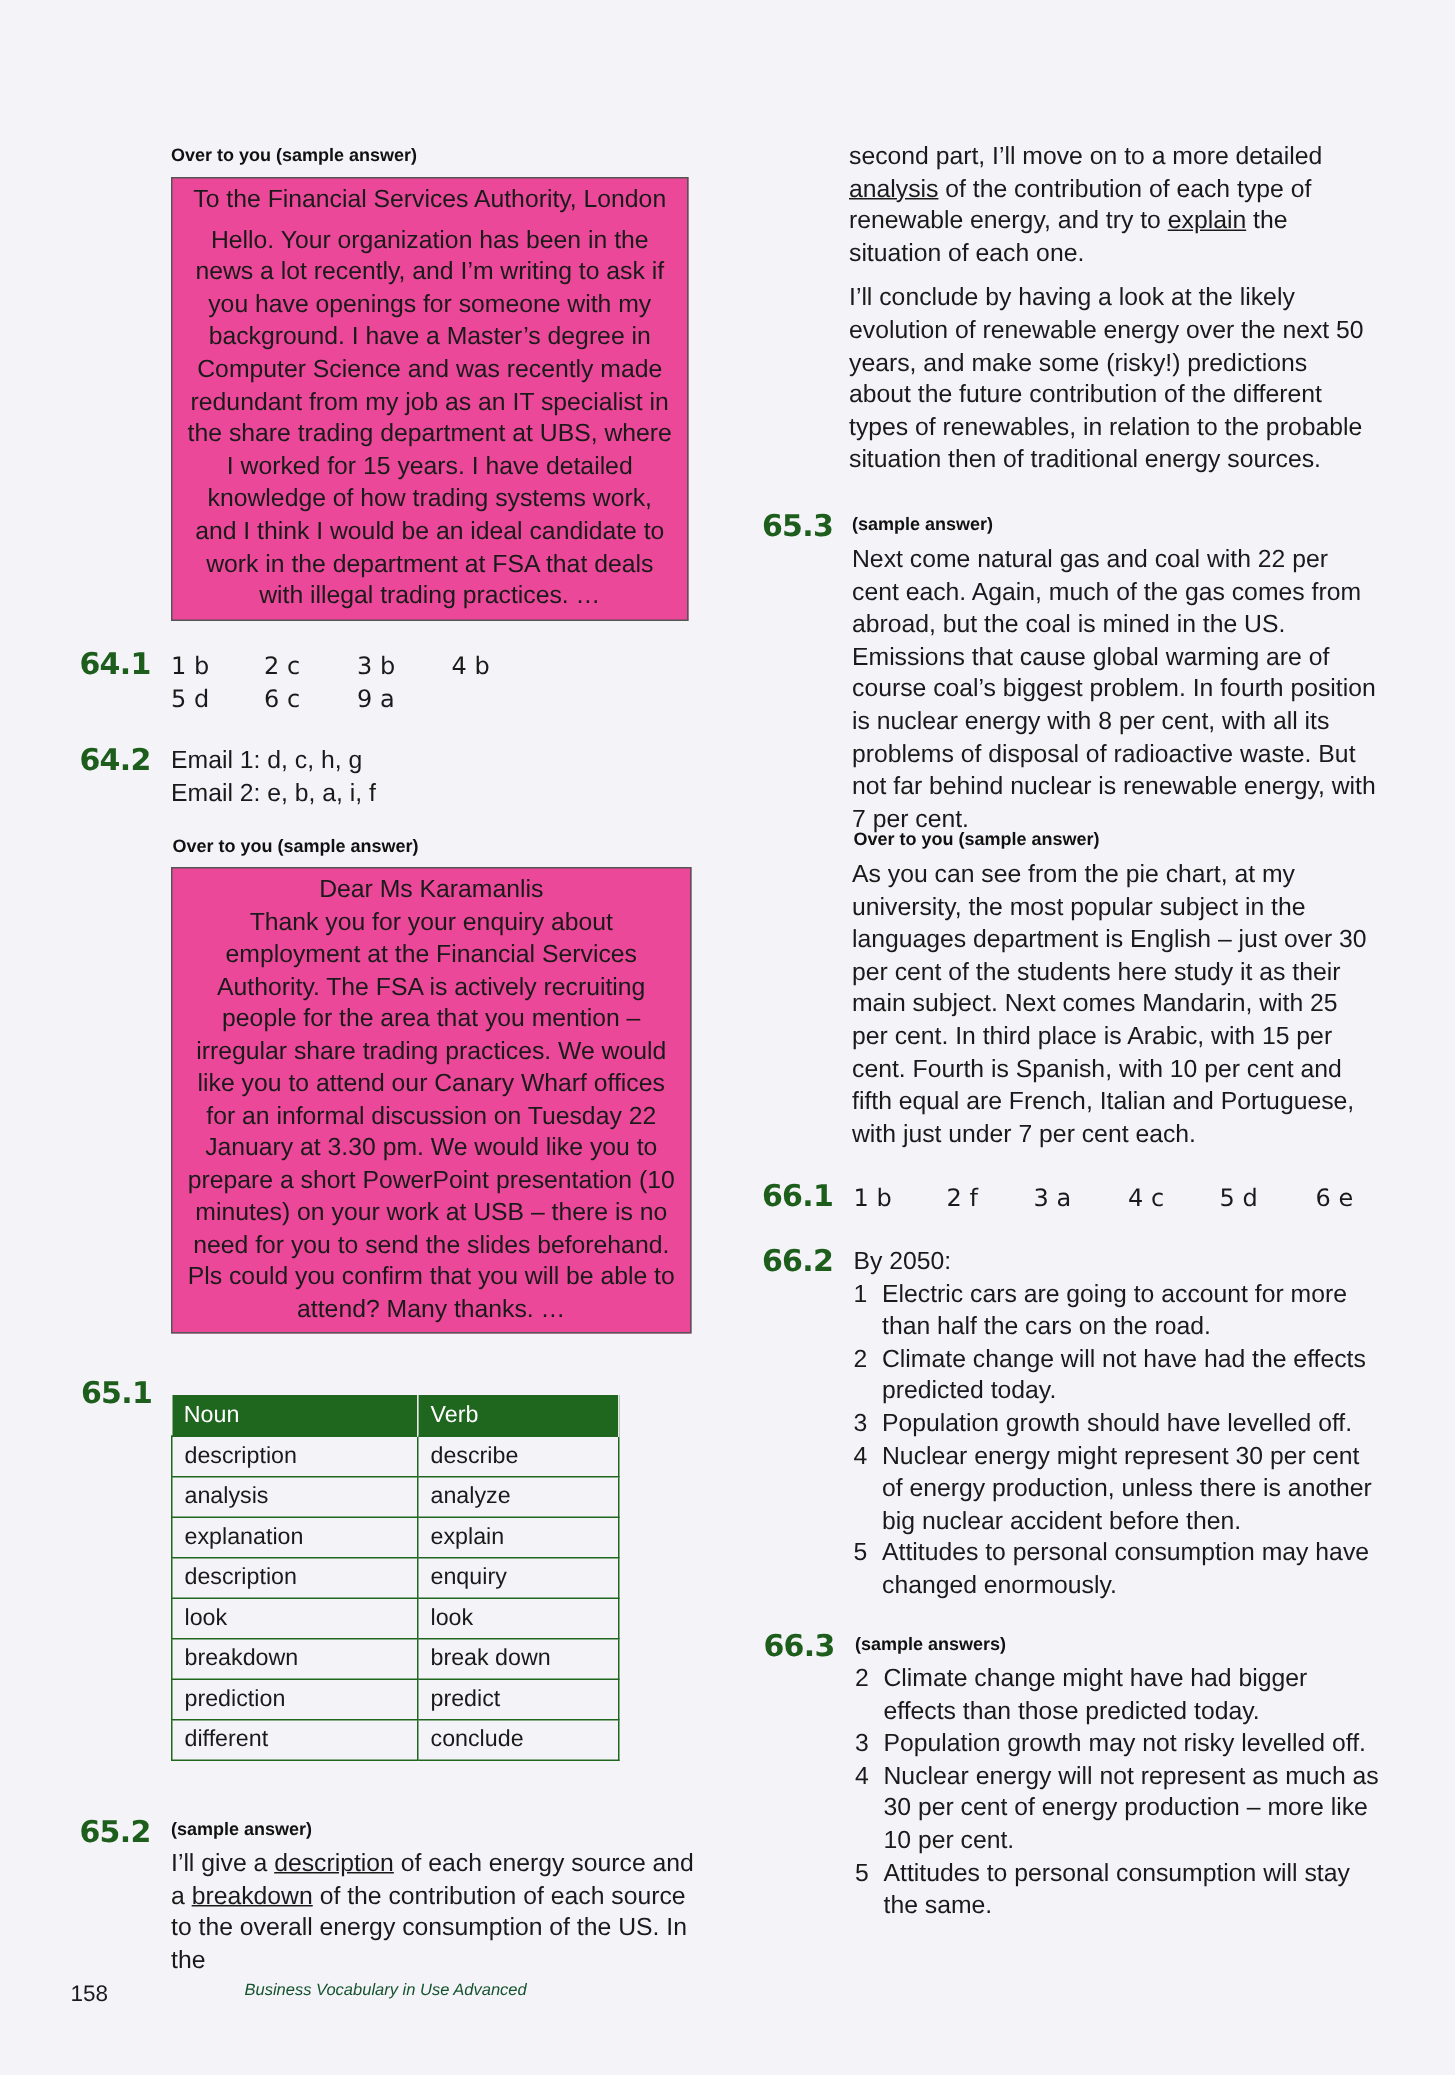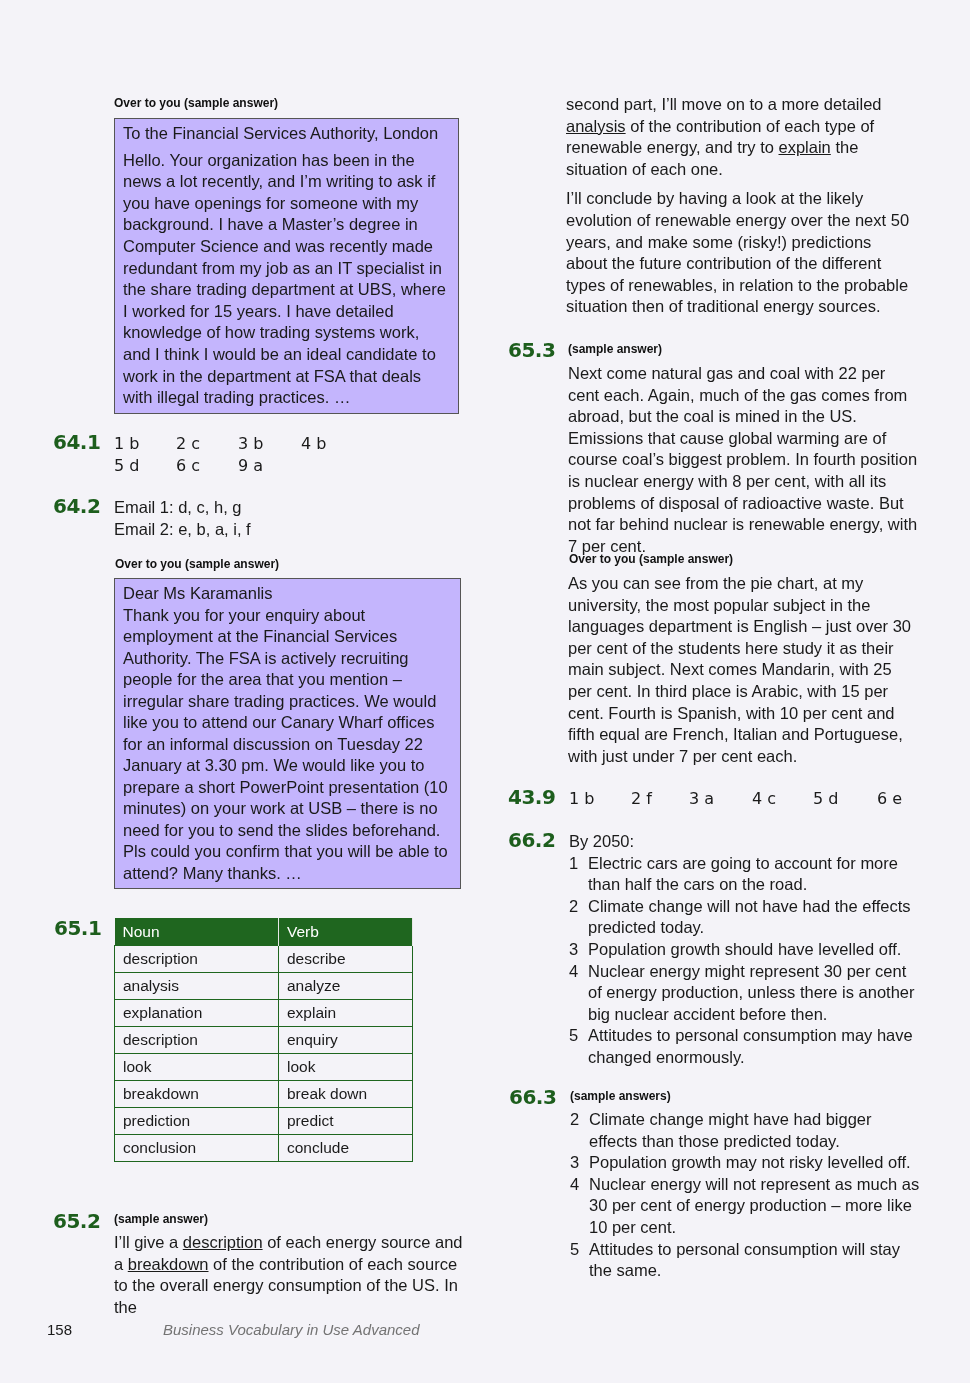--- a/index.html
+++ b/index.html
@@ -4,35 +4,35 @@
 <style>
   html, body { margin:0; padding:0; }
   body {
     width:970px; height:1383px; background:#f4f3f8; position:relative; overflow:hidden;
     font-family:"Liberation Sans", sans-serif; color:#1a1a1a;
   }
   .abs { position:absolute; }
   .num { position:absolute; font-weight:bold; color:#1d5e1d; font-size:20px; font-family:"DejaVu Sans", sans-serif; letter-spacing:-0.5px; }
   .head { font-weight:bold; font-size:12px; color:#111; }
   .txt { font-size:16.5px; line-height:21.6px; }
-  .box { position:absolute; border:1.5px solid #555; background:#c4b5fd; padding:4px 8px; box-sizing:border-box; }
+  .box { position:absolute; border:1.5px solid #555; background:#ec4899; padding:4px 8px; box-sizing:border-box;text-align:center; }
   .box p { margin:0; }
   .ans { position:absolute; font-size:16px; font-family:"DejaVu Sans", sans-serif; }
   .ans span { display:inline-block; }
-  table.nv { position:absolute; border-collapse:collapse; font-size:15.5px; }
+  table.nv { position:absolute; border-collapse:collapse; font-size:15.5px;margin-top:12px; }
   table.nv th { background:#1f661f; color:#fff; font-weight:normal; text-align:left; padding:4px 8px; height:19px; border-right:1px solid #e7e7e7; }
   table.nv td { border:1px solid #1f661f; padding:3px 8px; height:20px; }
   table.nv td:first-child { width:147px; }
   table.nv td:last-child { width:117px; }
   .u { text-decoration:underline; }
   ol.list { list-style:none; margin:0; padding:0; }
   ol.list li { position:relative; padding-left:19px; }
   ol.list li .n { position:absolute; left:0; top:0; }
   .footer-page { position:absolute; left:47px; top:1321px; font-weight:normal; font-size:15px; }
-  .footer-title { position:absolute; left:163px; top:1321px; font-style:italic; font-size:15px; color:#737373; }
+  .footer-title { position:absolute; left:163px; top:1321px; font-style:italic; font-size:11px; color:#14532d; }
 </style>
 </head>
 <body>
 
 <div class="abs head" style="left:114px;top:96px;">Over to you (sample answer)</div>
 <div class="box txt" style="left:114px;top:118px;width:345px;height:296px;">
   <p style="margin-bottom:5px;">To the Financial Services Authority, London</p>
   <p>Hello. Your organization has been in the news a lot recently, and I’m writing to ask if you have openings for someone with my background. I have a Master’s degree in Computer Science and was recently made redundant from my job as an IT specialist in the share trading department at UBS, where I worked for 15 years. I have detailed knowledge of how trading systems work, and I think I would be an ideal candidate to work in the department at FSA that deals with illegal trading practices. …</p>
 </div>
 
@@ -85,21 +85,21 @@
       </tr>
     <tr>
         <td>breakdown</td>
         <td>break down</td>
       </tr>
     <tr>
         <td>prediction</td>
         <td>predict</td>
       </tr>
     <tr>
-        <td>conclusion</td>
+        <td>different</td>
         <td>conclude</td>
       </tr>
   </tbody>
 </table>
 
 <div class="num" style="left:53px;top:1209px;">65.2</div>
 <div class="abs head" style="left:114px;top:1212px;">(sample answer)</div>
 <div class="abs txt" style="left:114px;top:1232px;width:350px;"><span>I’ll give a </span><span class="u">description</span><span> of each energy source and a </span><span class="u">breakdown</span><span> of the contribution of each source to the overall energy consumption of the US. In the</span></div>
 
 <div class="abs txt" style="left:566px;top:94px;width:350px;">
@@ -107,21 +107,21 @@
   <div style="margin-top:8px;">I’ll conclude by having a look at the likely evolution of renewable energy over the next 50 years, and make some (risky!) predictions about the future contribution of the different types of renewables, in relation to the probable situation then of traditional energy sources.</div>
 </div>
 
 <div class="num" style="left:508px;top:338px;">65.3</div>
 <div class="abs head" style="left:568px;top:342px;">(sample answer)</div>
 <div class="abs txt" style="left:568px;top:363px;width:350px;">Next come natural gas and coal with 22 per cent each. Again, much of the gas comes from abroad, but the coal is mined in the US. Emissions that cause global warming are of course coal’s biggest problem. In fourth position is nuclear energy with 8 per cent, with all its problems of disposal of radioactive waste. But not far behind nuclear is renewable energy, with 7 per cent.</div>
 
 <div class="abs head" style="left:569px;top:552px;">Over to you (sample answer)</div>
 <div class="abs txt" style="left:568px;top:573px;width:350px;">As you can see from the pie chart, at my university, the most popular subject in the languages department is English – just over 30 per cent of the students here study it as their main subject. Next comes Mandarin, with 25 per cent. In third place is Arabic, with 15 per cent. Fourth is Spanish, with 10 per cent and fifth equal are French, Italian and Portuguese, with just under 7 per cent each.</div>
 
-<div class="num" style="left:508px;top:785px;">43.9</div>
+<div class="num" style="left:508px;top:785px;">66.1</div>
 <div class="ans" style="left:569px;top:789px;width:360px;">
   <span style="width:62px">1  b</span><span style="width:58px">2  f</span><span style="width:63px">3  a</span><span style="width:61px">4  c</span><span style="width:64px">5  d</span><span>6  e</span>
 </div>
 
 <div class="num" style="left:508px;top:828px;">66.2</div>
 <div class="abs txt" style="left:569px;top:831px;width:350px;">
   <div>By 2050:</div>
   <ol class="list">
     <li><span class="n">1</span><span>Electric cars are going to account for more than half the cars on the road.</span></li>
     <li><span class="n">2</span><span>Climate change will not have had the effects predicted today.</span></li>

